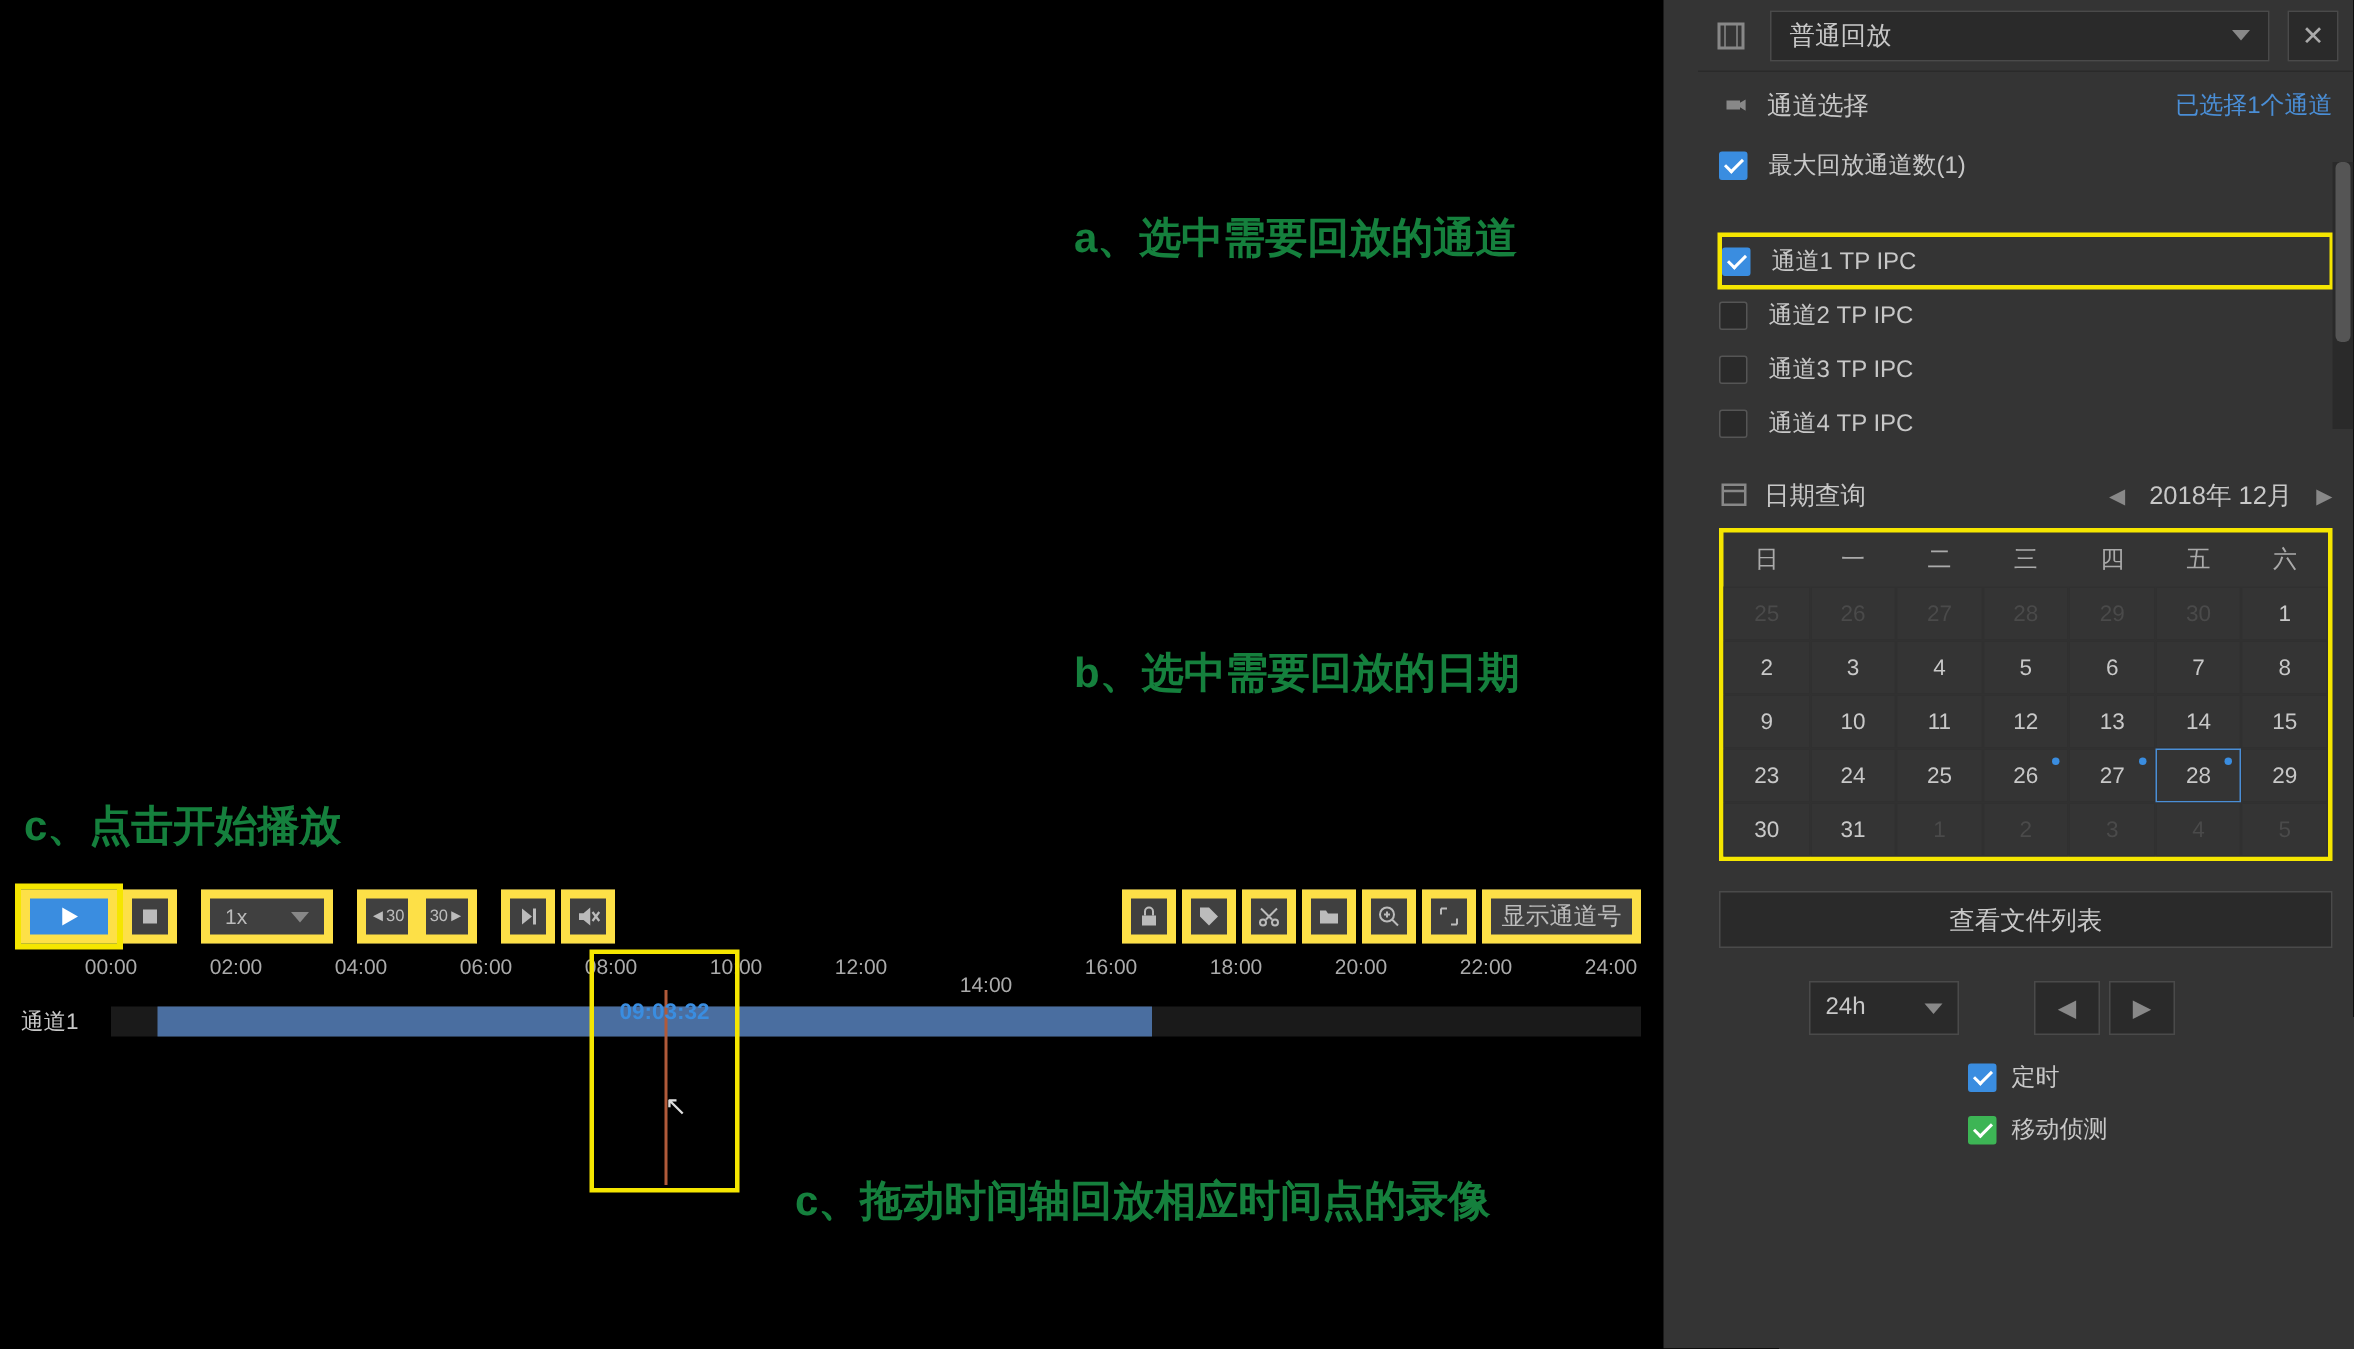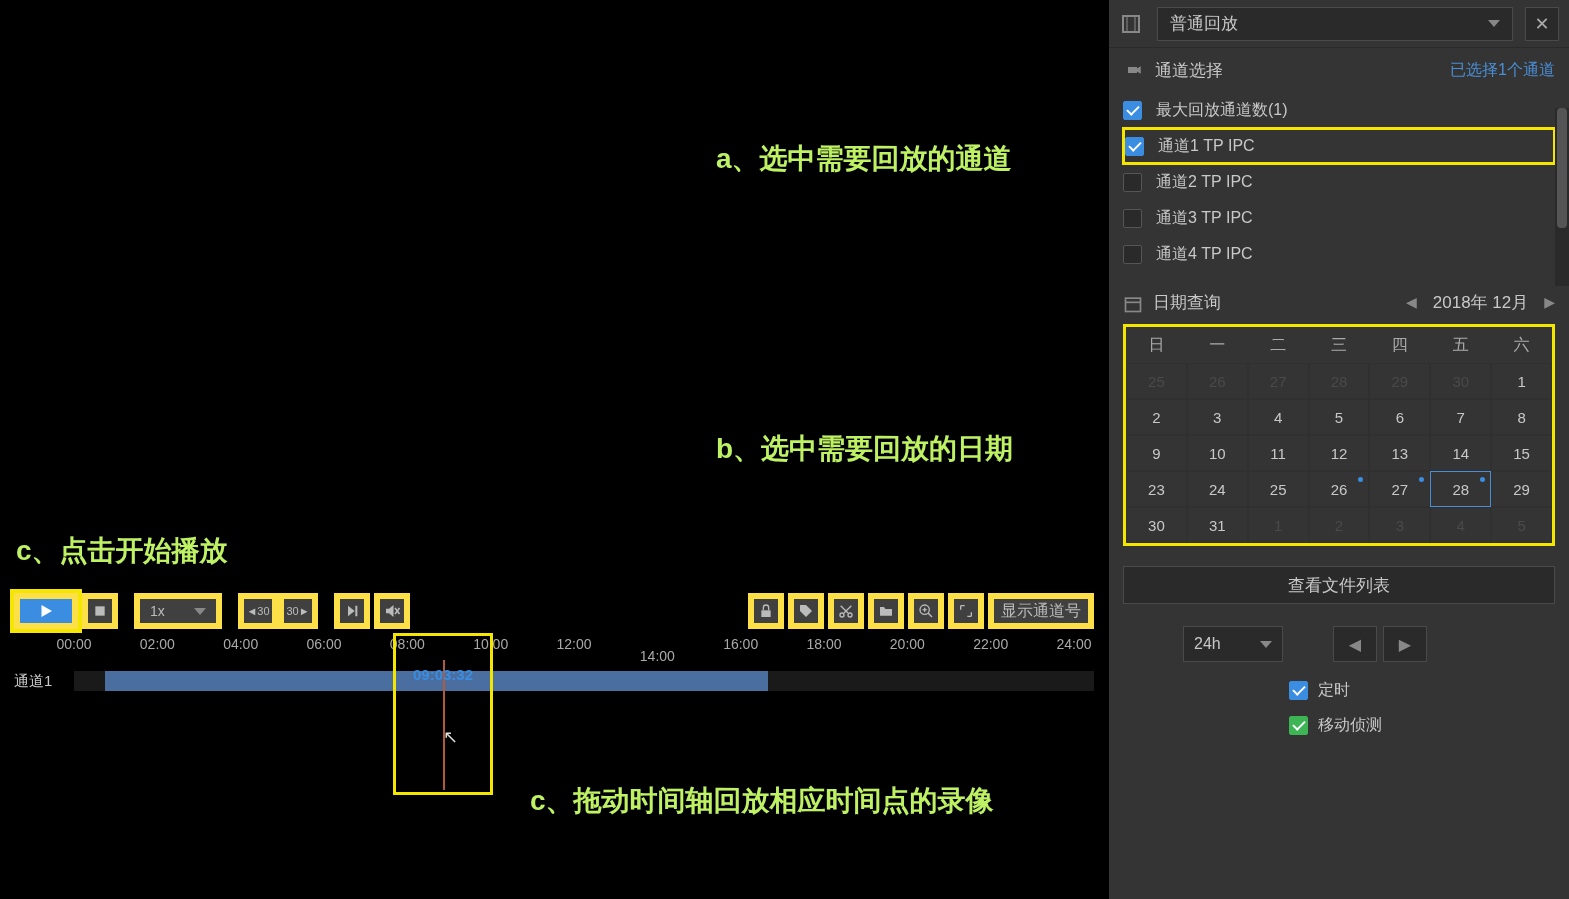--- a/index.html
+++ b/index.html
@@ -24,20 +24,21 @@
 }
 
 
 .right-panel {
   position: absolute;
   right: 0;
   top: 0;
   width: 460px;
   height: 100%;
   background: #343434;
+  padding-left: 23px;
 }
 
 
 .panel-header {
   display: flex;
   align-items: center;
   height: 48px;
   padding: 0 10px;
   border-bottom: 1px solid #2a2a2a;
 }
@@ -116,20 +117,21 @@
   height: 5px;
   border-left: 2px solid #fff;
   border-bottom: 2px solid #fff;
   transform: rotate(-45deg) translate(1px,-1px);
 }
 .checkbox.checked.green { background: #3db555; border-color: #3db555; }
 .channel-highlight {
   outline: 3px solid #f5e600;
   outline-offset: -2px;
   padding: 0 2px;
+  margin-top: 28px;
 }
 .mini-scroll {
   position: absolute;
   right: 0;
   top: 108px;
   width: 14px;
   height: 178px;
   background: #2a2a2a;
 }
 .mini-scroll-thumb {
@@ -147,21 +149,21 @@
   margin-top: 10px;
   padding: 0 14px;
 }
 .date-header {
   display: flex;
   align-items: center;
   height: 40px;
   justify-content: space-between;
   font-size: 17px;
 }
-.date-header .left { display: flex; align-items: flex-end; gap: 10px; }
+.date-header .left { display: flex; align-items: flex-start; gap: 10px; }
 .date-nav { display: flex; align-items: center; gap: 16px; }
 .date-nav .arrow { color: #888; font-size: 14px; cursor: pointer; }
 .date-nav .curr { color: #c8c8c8; font-size: 17px; }
 
 .calendar {
   border: 3px solid #f5e600;
   margin-top: 2px;
 }
 .cal-row { display: flex; }
 .cal-cell {
@@ -355,21 +357,21 @@
   position: absolute;
   left: 47px;
   top: 90px;
   font-size: 18px;
   color: #ddd;
 }
 
 
 .anno {
   position: absolute;
-  color: #bef264;
+  color: #15803d;
   font-size: 28px;
   font-weight: bold;
   white-space: nowrap;
 }
 
 .caret-down {
   width: 0; height: 0;
   border-left: 6px solid transparent;
   border-right: 6px solid transparent;
   border-top: 7px solid #888;

